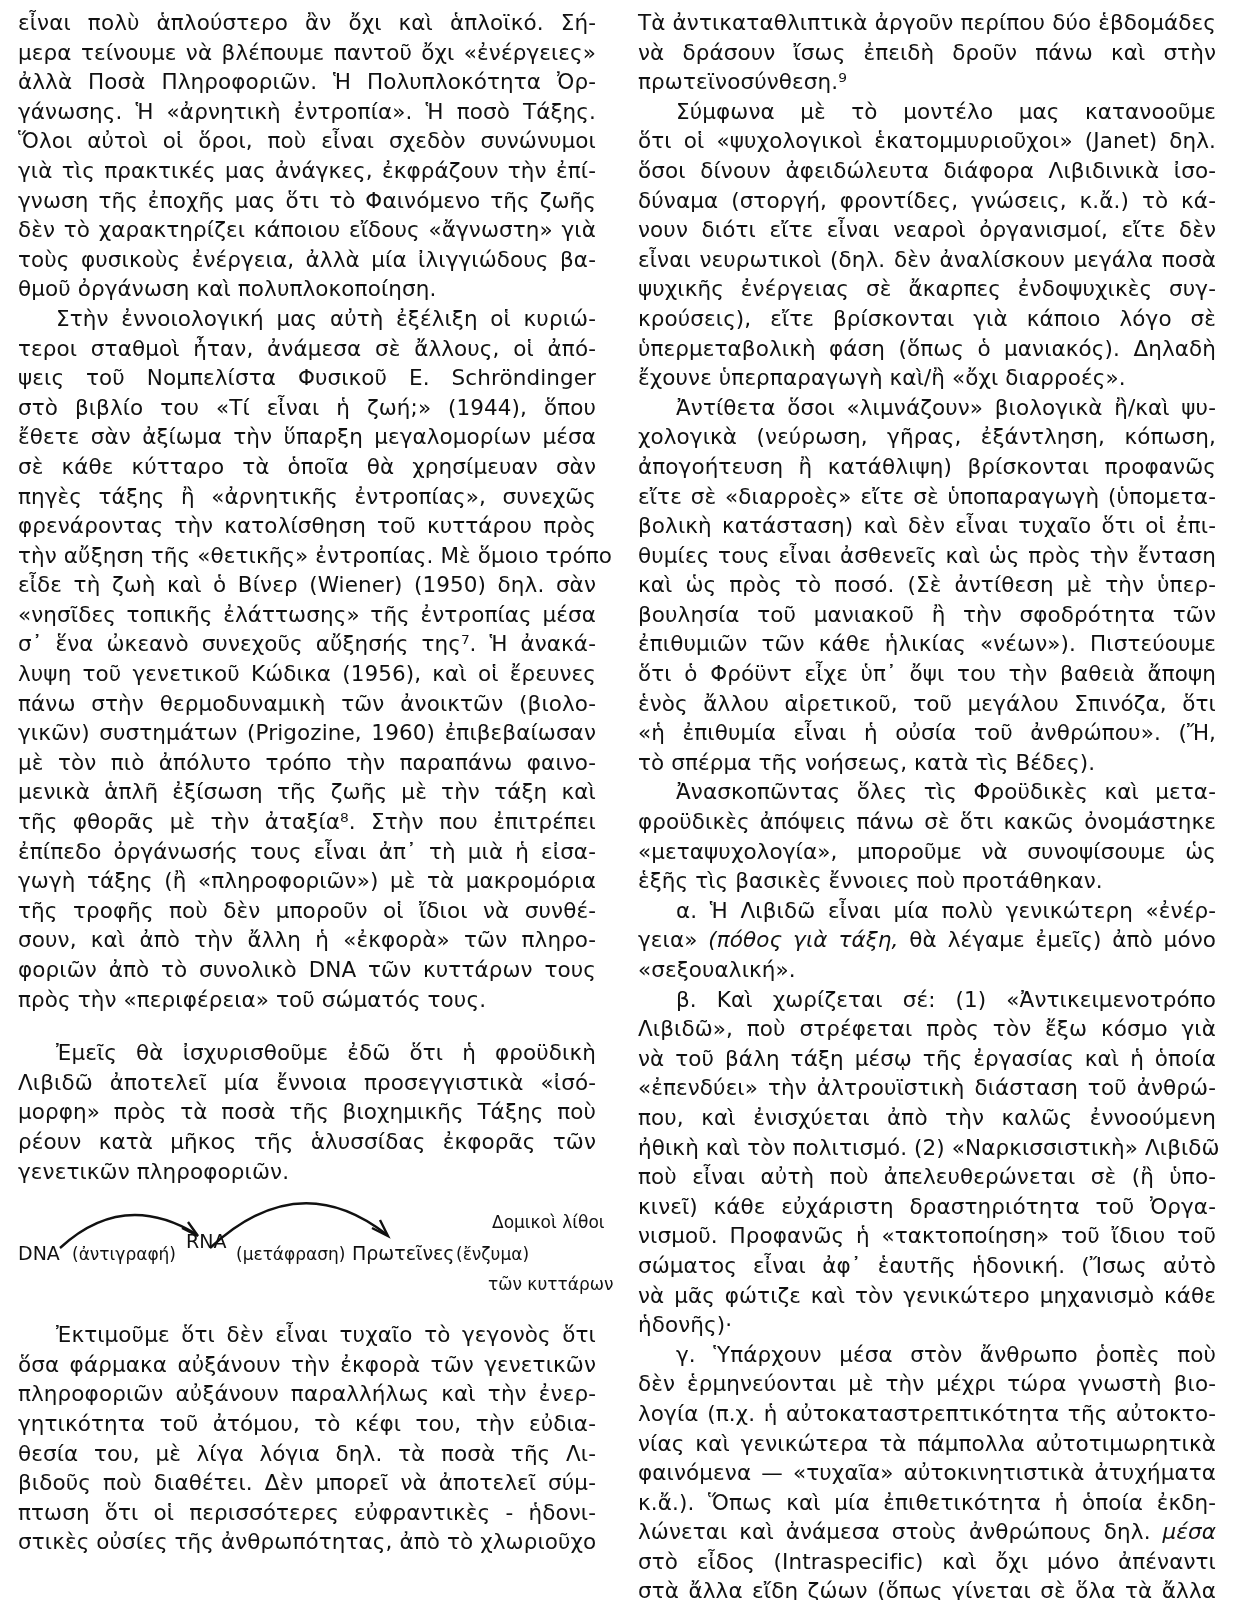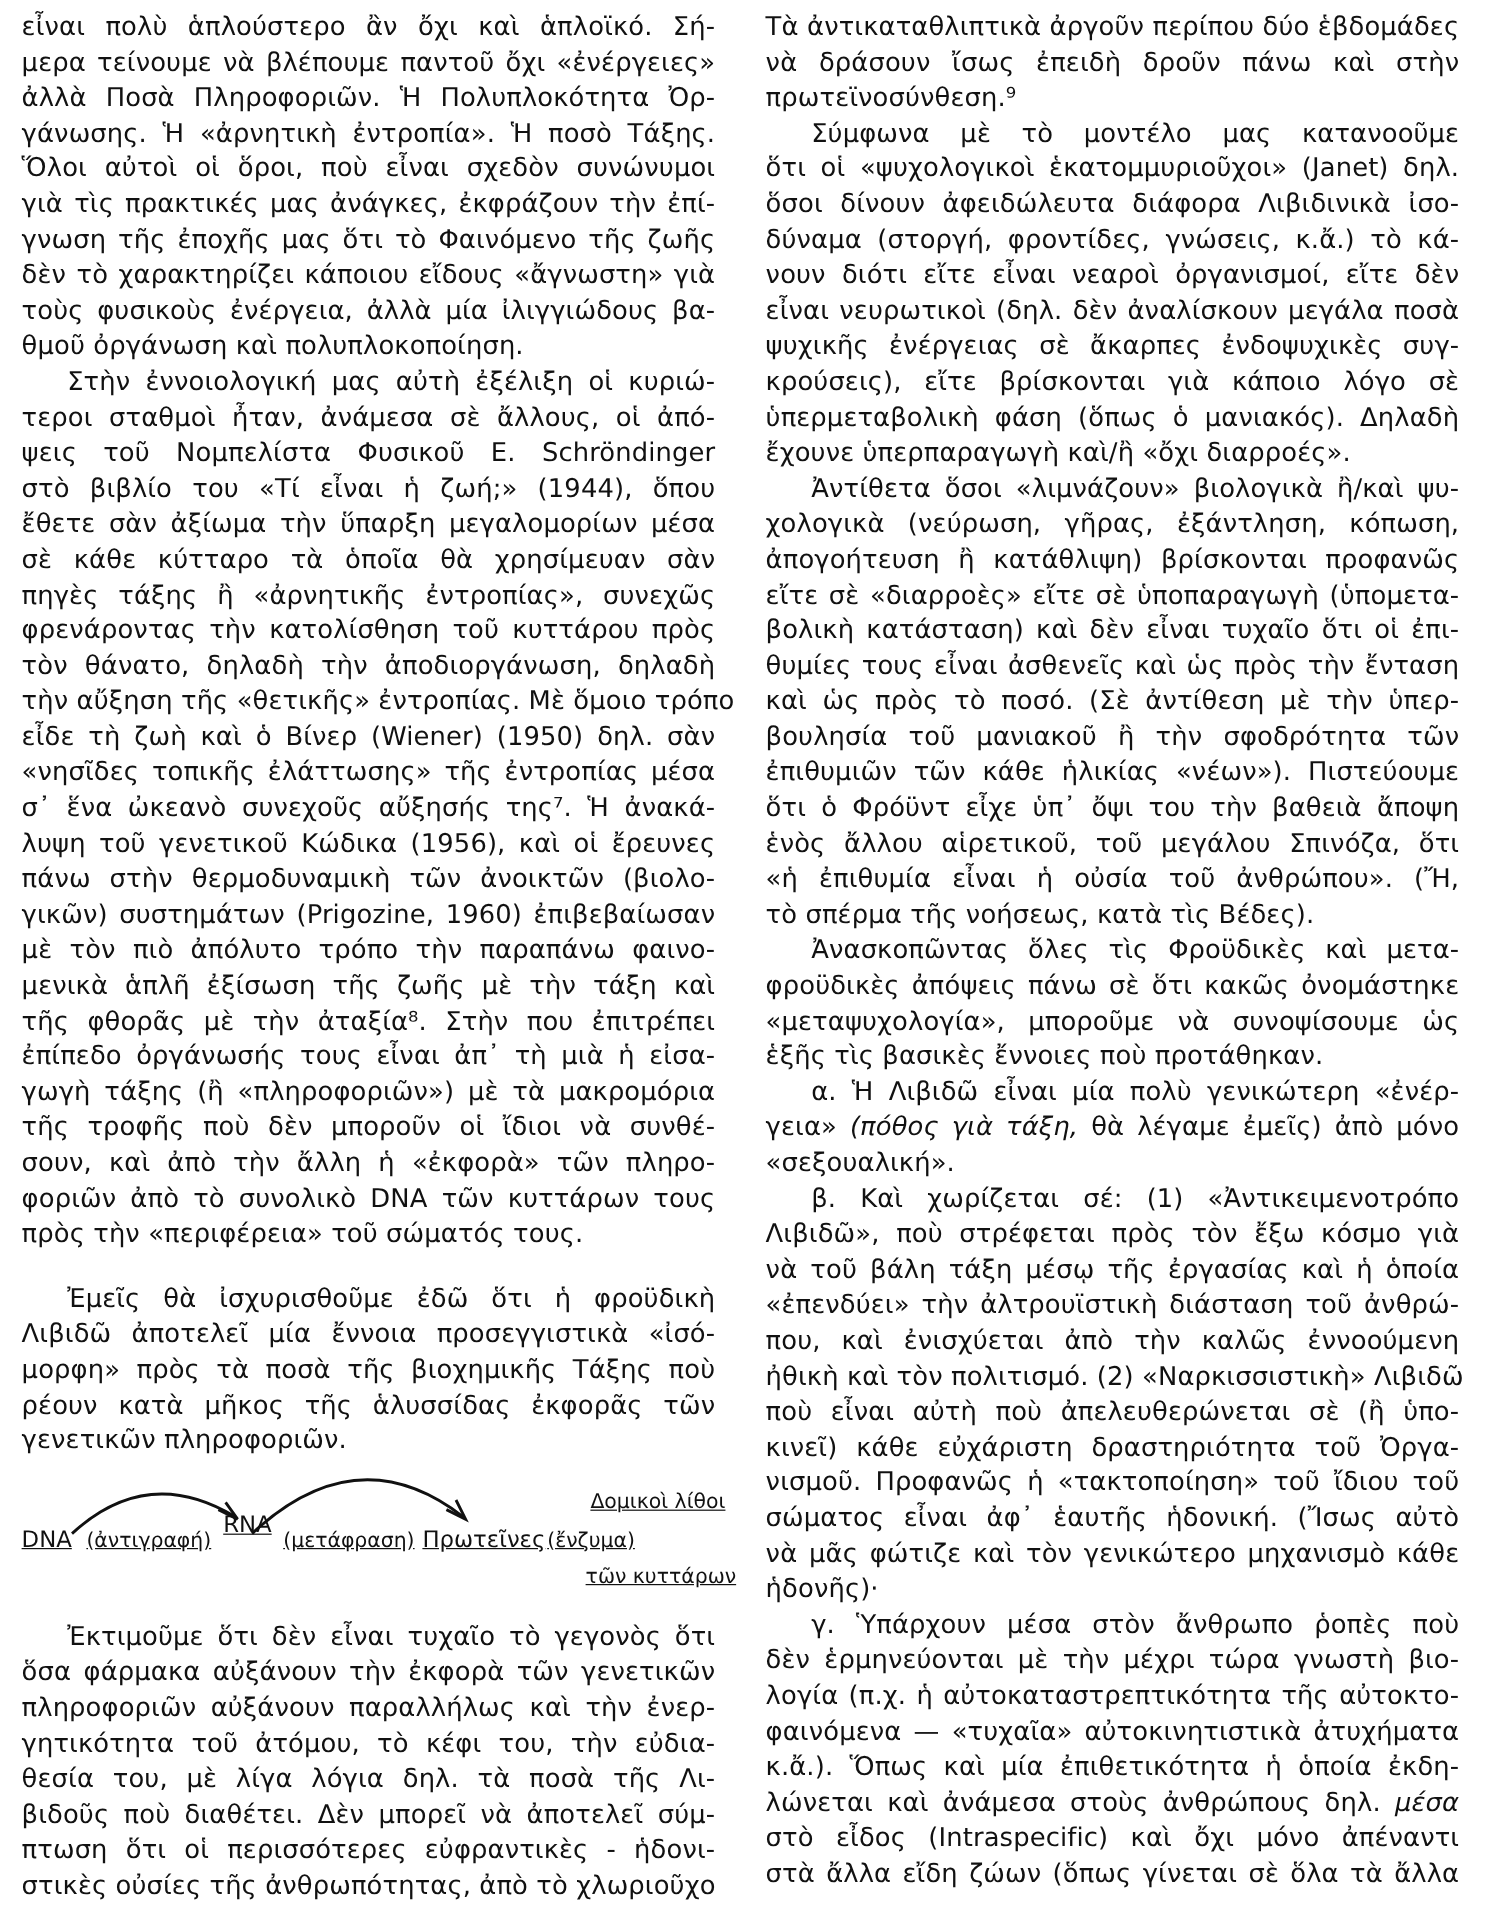--- a/index.html
+++ b/index.html
@@ -9,21 +9,21 @@
   .col-left { left: 18px; width: 578px; }
   .col-right { left: 638px; width: 578px; }
   .line { display: block; height: 29.6px; line-height: 29.6px; font-size: 21.5px;
           white-space: nowrap; text-align: justify; text-align-last: justify; letter-spacing: 0.1px; }
   .line.last { text-align-last: left; }
   .indent { padding-left: 38px; }
   .gap { display: block; height: 24px; }
   em { font-style: italic; }
   .diagram { position: relative; height: 110px; width: 578px; }
   .diagram svg { position: absolute; left: 0; top: 0; }
-  .diag-text { position: absolute; font-size: 19px; white-space: nowrap; text-decoration: underline; }
+  .diag-text { position: absolute; font-size: 19px; white-space: nowrap; }
   .diag-lab { font-size: 17px; }
 </style>
 </head>
 <body>
 
 <div class="col col-left">
   <div id="L1">
       <span class="line">εἶναι πολὺ ἁπλούστερο ἂν ὄχι καὶ ἁπλοϊκό. Σή-</span>
       <span class="line">μερα τείνουμε νὰ βλέπουμε παντοῦ ὄχι «ἐνέργειες»</span>
       <span class="line">ἀλλὰ Ποσὰ Πληροφοριῶν. Ἡ Πολυπλοκότητα Ὀρ-</span>
@@ -37,21 +37,20 @@
     </div>
   <div id="L2">
       <span class="line indent">Στὴν ἐννοιολογική μας αὐτὴ ἐξέλιξη οἱ κυριώ-</span>
       <span class="line">τεροι σταθμοὶ ἦταν, ἀνάμεσα σὲ ἄλλους, οἱ ἀπό-</span>
       <span class="line">ψεις τοῦ Νομπελίστα Φυσικοῦ Ε. Schröndinger</span>
       <span class="line">στὸ βιβλίο του «Τί εἶναι ἡ ζωή;» (1944), ὅπου</span>
       <span class="line">ἔθετε σὰν ἀξίωμα τὴν ὕπαρξη μεγαλομορίων μέσα</span>
       <span class="line">σὲ κάθε κύτταρο τὰ ὁποῖα θὰ χρησίμευαν σὰν</span>
       <span class="line">πηγὲς τάξης ἢ «ἀρνητικῆς ἐντροπίας», συνεχῶς</span>
       <span class="line">φρενάροντας τὴν κατολίσθηση τοῦ κυττάρου πρὸς</span>
-      <span class="line">τὸν θάνατο, δηλαδὴ τὴν ἀποδιοργάνωση, δηλαδὴ</span>
       <span class="line">τὴν αὔξηση τῆς «θετικῆς» ἐντροπίας. Μὲ ὅμοιο τρόπο</span>
       <span class="line">εἶδε τὴ ζωὴ καὶ ὁ Βίνερ (Wiener) (1950) δηλ. σὰν</span>
       <span class="line">«νησῖδες τοπικῆς ἐλάττωσης» τῆς ἐντροπίας μέσα</span>
       <span class="line">σ᾽ ἕνα ὠκεανὸ συνεχοῦς αὔξησής της⁷. Ἡ ἀνακά-</span>
       <span class="line">λυψη τοῦ γενετικοῦ Κώδικα (1956), καὶ οἱ ἔρευνες</span>
       <span class="line">πάνω στὴν θερμοδυναμικὴ τῶν ἀνοικτῶν (βιολο-</span>
       <span class="line">γικῶν) συστημάτων (Prigozine, 1960) ἐπιβεβαίωσαν</span>
       <span class="line">μὲ τὸν πιὸ ἀπόλυτο τρόπο τὴν παραπάνω φαινο-</span>
       <span class="line">μενικὰ ἁπλῆ ἐξίσωση τῆς ζωῆς μὲ τὴν τάξη καὶ</span>
       <span class="line">τῆς φθορᾶς μὲ τὴν ἀταξία⁸. Στὴν που ἐπιτρέπει</span>
@@ -157,20 +156,21 @@
       <span class="line">νισμοῦ. Προφανῶς ἡ «τακτοποίηση» τοῦ ἴδιου τοῦ</span>
       <span class="line">σώματος εἶναι ἀφ᾽ ἑαυτῆς ἡδονική. (Ἴσως αὐτὸ</span>
       <span class="line">νὰ μᾶς φώτιζε καὶ τὸν γενικώτερο μηχανισμὸ κάθε</span>
       <span class="line last">ἡδονῆς)·</span>
     </div>
   <div>
     <div id="RC1">
         <span class="line indent">γ. Ὑπάρχουν μέσα στὸν ἄνθρωπο ῥοπὲς ποὺ</span>
         <span class="line">δὲν ἑρμηνεύονται μὲ τὴν μέχρι τώρα γνωστὴ βιο-</span>
         <span class="line">λογία (π.χ. ἡ αὐτοκαταστρεπτικότητα τῆς αὐτοκτο-</span>
+        <span class="line">νίας καὶ γενικώτερα τὰ πάμπολλα αὐτοτιμωρητικὰ</span>
         <span class="line">φαινόμενα — «τυχαῖα» αὐτοκινητιστικὰ ἀτυχήματα</span>
         <span class="line">κ.ἄ.). Ὅπως καὶ μία ἐπιθετικότητα ἡ ὁποία ἐκδη-</span>
       </div>
     <span class="line"><span>λώνεται καὶ ἀνάμεσα στοὺς ἀνθρώπους δηλ. </span><em>μέσα</em></span>
     <div id="RC2">
         <span class="line">στὸ εἶδος (Intraspecific) καὶ ὄχι μόνο ἀπέναντι</span>
         <span class="line">στὰ ἄλλα εἴδη ζώων (ὅπως γίνεται σὲ ὅλα τὰ ἄλλα</span>
       </div>
   </div>
 </div>

